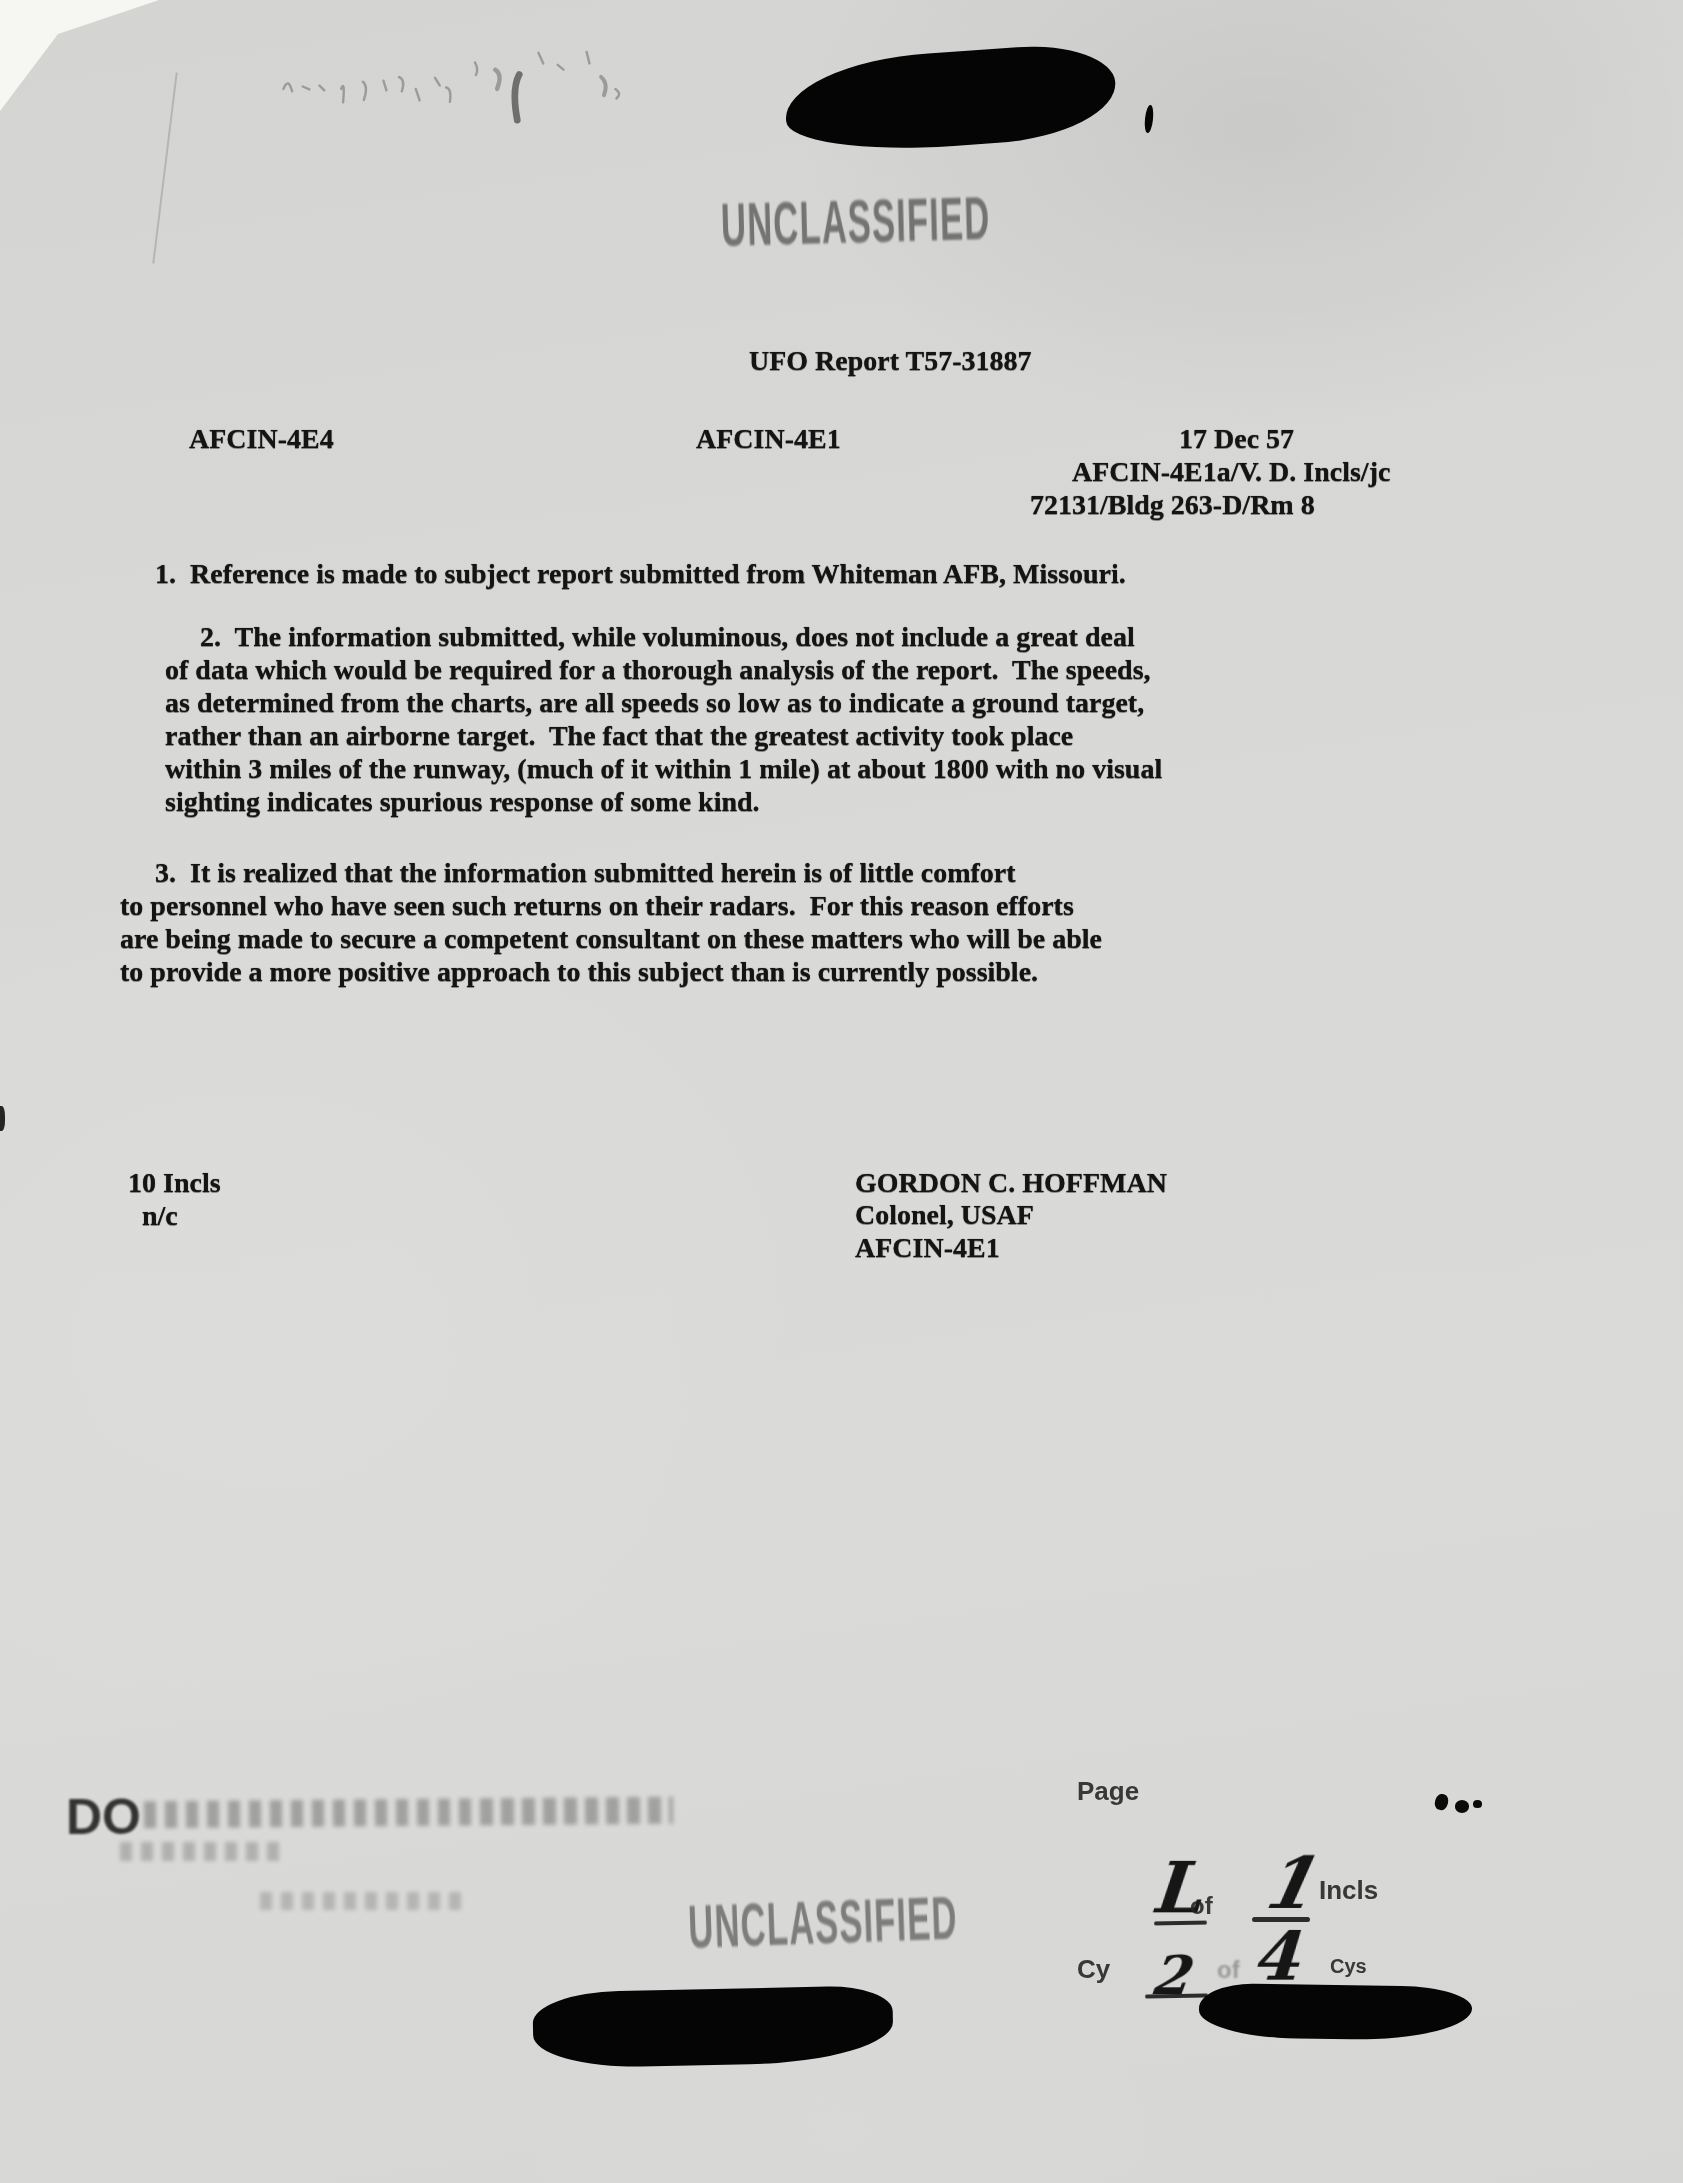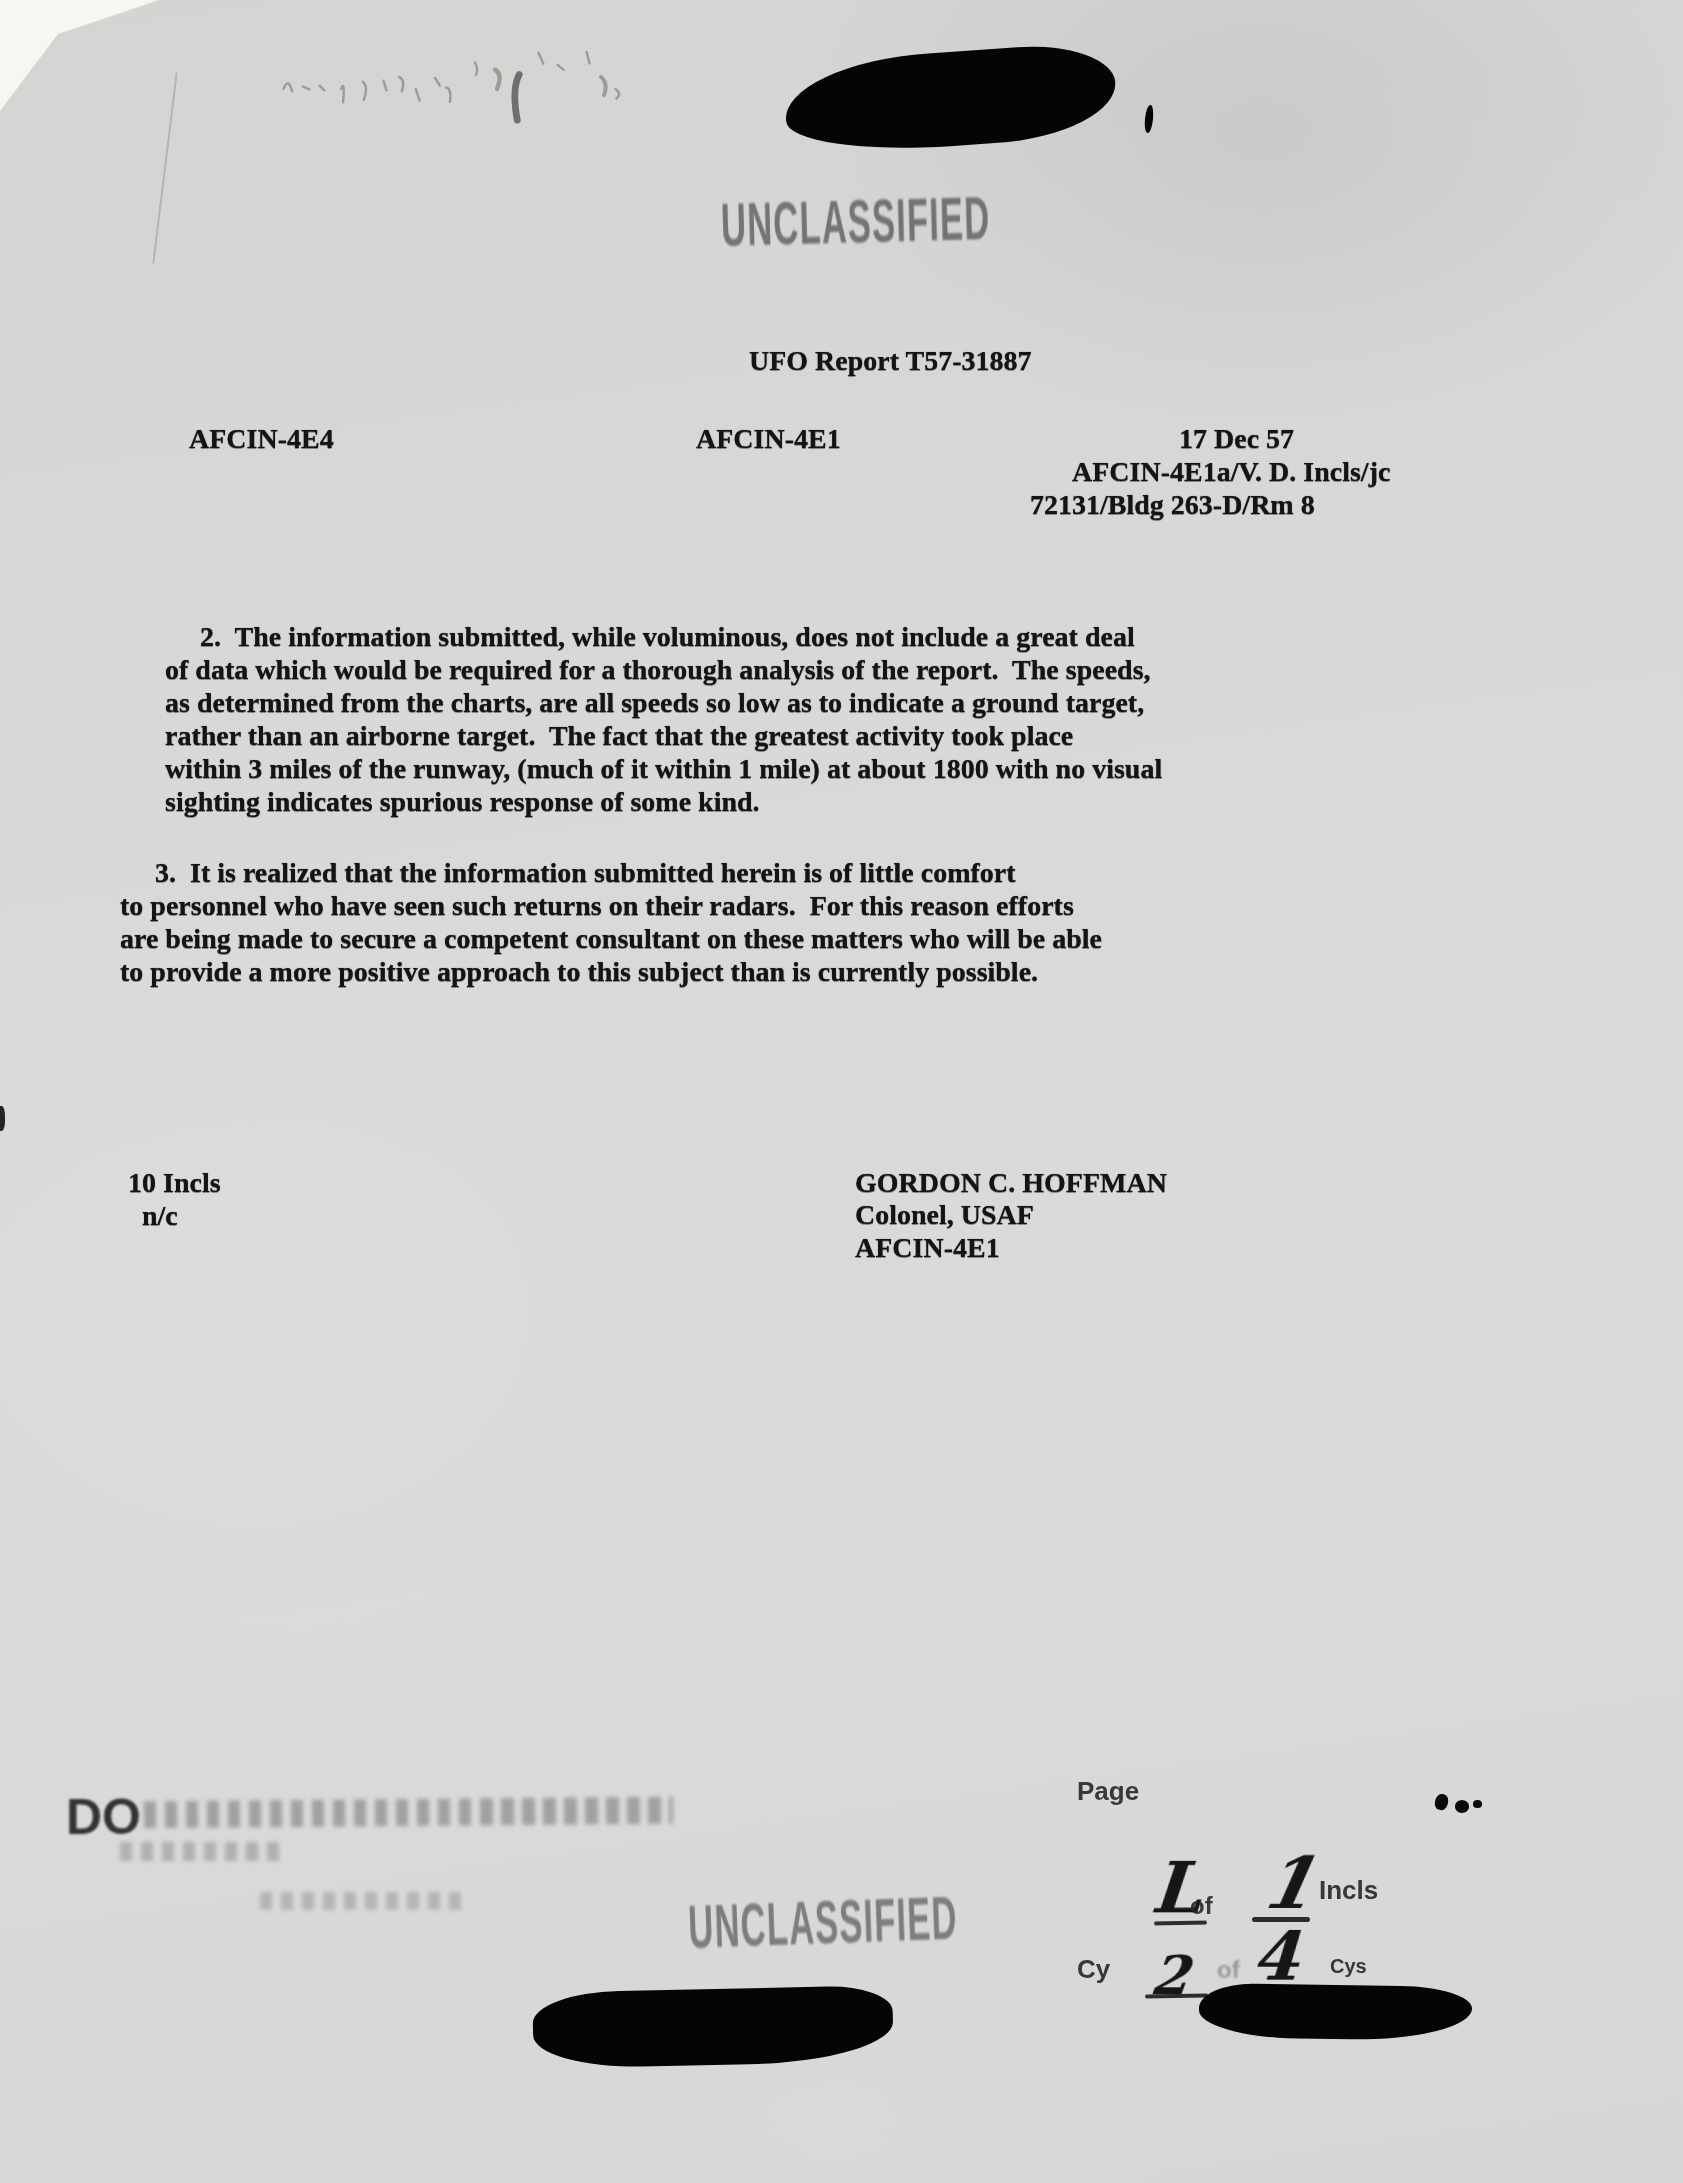--- a/index.html
+++ b/index.html
@@ -70,20 +70,21 @@
   <div class="stamp-uncl" style="left:720px;top:189px;transform:rotate(-1.5deg) scaleX(0.56);">UNCLASSIFIED</div>
 
   <div class="typed" style="left:749px;top:344px;">UFO Report T57-31887</div>
 
   <div class="typed" style="left:189px;top:422px;">AFCIN-4E4</div>
   <div class="typed" style="left:696px;top:422px;">AFCIN-4E1</div>
   <div class="typed" style="left:1179px;top:422px;">17 Dec 57</div>
   <div class="typed" style="left:1072px;top:455px;">AFCIN-4E1a/V. D. Incls/jc</div>
   <div class="typed" style="left:1030px;top:488px;">72131/Bldg 263-D/Rm 8</div>
 
+  <div class="typed" style="left:120px;top:557px;width:1500px;">     1.  Reference is made to subject report submitted from Whiteman AFB, Missouri.</div>
   <div class="typed" style="left:120px;top:620px;width:1500px;margin-left:45px;">     2.  The information submitted, while voluminous, does not include a great deal
 of data which would be required for a thorough analysis of the report.  The speeds,
 as determined from the charts, are all speeds so low as to indicate a ground target,
 rather than an airborne target.  The fact that the greatest activity took place
 within 3 miles of the runway, (much of it within 1 mile) at about 1800 with no visual
 sighting indicates spurious response of some kind.</div>
   <div class="typed" style="left:120px;top:856px;width:1500px;">     3.  It is realized that the information submitted herein is of little comfort
 to personnel who have seen such returns on their radars.  For this reason efforts
 are being made to secure a competent consultant on these matters who will be able
 to provide a more positive approach to this subject than is currently possible.</div>

